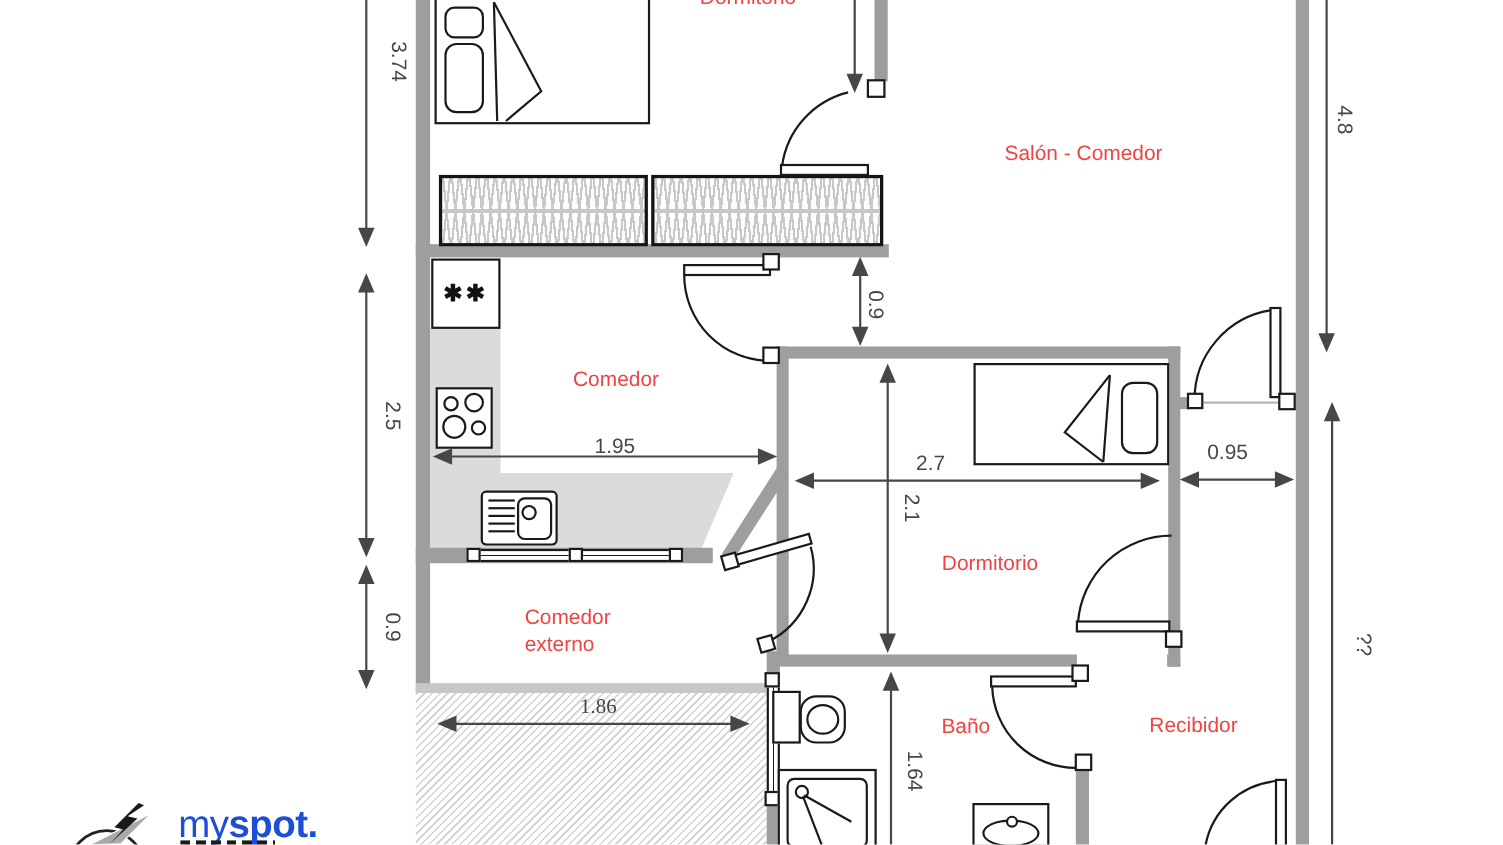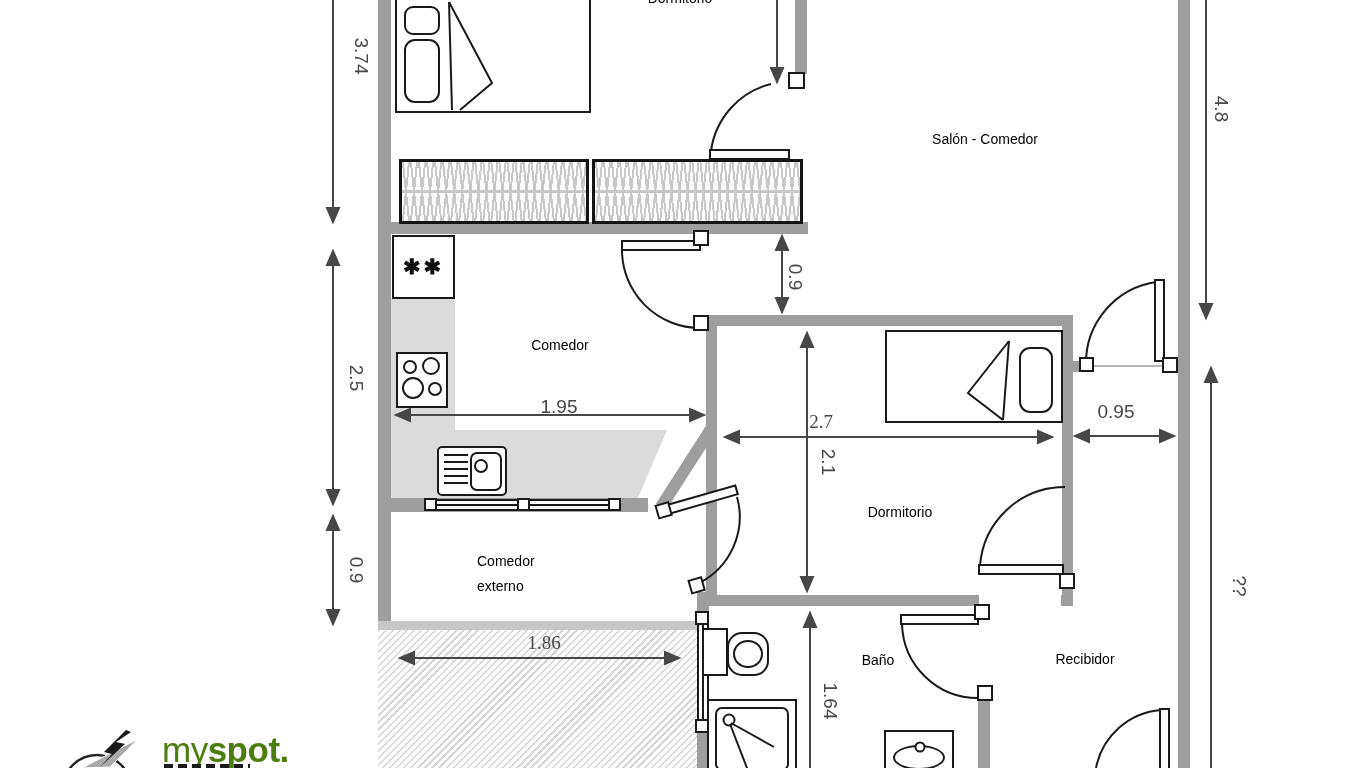--- a/index.html
+++ b/index.html
@@ -8,29 +8,29 @@
   .abs{position:absolute;box-sizing:border-box;}
   .wall{background:#9e9e9e;}
   .wall-light{background:#c7c7c7;}
   .counter{background:#dbdbdb;}
   .win{background:#fff;border:2px solid #1a1a1a;}
   .post{background:#fff;border:2px solid #1a1a1a;}
   .furn{background:#fff;border:2.5px solid #1a1a1a;}
   .furn2{background:#fff;border:2px solid #1a1a1a;}
   .dim-label{color:#474747;font-size:19px;text-align:center;line-height:22px;height:22px;}
   .rot{transform:rotate(90deg);}
-  .room-label{color:#000000;font-size:14px;line-height:25px;text-align:center;white-space:nowrap;}
+  .room-label{color:#ef4444;font-size:19px;line-height:25px;text-align:center;white-space:nowrap;}
   .wardrobe{background-color:#fdfdfd;border:3px solid #141414;
     background-image:
       linear-gradient(to bottom, transparent 47%, #c8c8c8 47%, #c8c8c8 53%, transparent 53%),
       repeating-linear-gradient(84deg, transparent 0 6px, #c8c8c8 6px 8px),
       repeating-linear-gradient(96deg, transparent 0 6px, #c8c8c8 6px 8px);}
   .hatch{background-image:repeating-linear-gradient(135deg,#d6d6d6 0 1.6px,#ffffff 1.6px 5px);}
   svg{position:absolute;left:0;top:0;}
-  .brand{color:#4d7c0f;font-size:35px;letter-spacing:-0.5px;line-height:34px;white-space:nowrap;}
+  .brand{color:#1d4ed8;font-size:35px;letter-spacing:-0.5px;line-height:34px;white-space:nowrap;}
   .brand b{font-weight:800;}
 </style>
 </head>
 <body>
 
 <div id="canvas">
 
   <div class="abs counter" style="left:391px;top:298px;width:276px;height:207px;
               clip-path:polygon(0px 0px,64px 0px,64px 132px,276px 132px,244px 207px,0px 207px);"></div>
 
@@ -241,21 +241,21 @@
 
   <div class="abs dim-label rot" style="left:331px;top:45px;width:60px;">3.74</div>
   <div class="abs dim-label rot" style="left:326px;top:367px;width:60px;">2.5</div>
   <div class="abs dim-label rot" style="left:326px;top:559px;width:60px;">0.9</div>
   <div class="abs dim-label rot" style="left:1191px;top:98px;width:60px;">4.8</div>
   <div class="abs dim-label rot" style="left:1209px;top:575px;width:60px;">??</div>
   <div class="abs dim-label rot" style="left:765px;top:266px;width:60px;">0.9</div>
   <div class="abs dim-label rot" style="left:798px;top:451px;width:60px;">2.1</div>
   <div class="abs dim-label rot" style="left:800px;top:690px;width:60px;">1.64</div>
   <div class="abs dim-label" style="left:519px;top:396px;width:80px;">1.95</div>
-  <div class="abs dim-label" style="left:781px;top:411px;width:80px;font-family:Liberation Serif, serif;">2.7</div>
+  <div class="abs dim-label" style="left:806px;top:411px;width:80px;">2.7</div>
   <div class="abs dim-label" style="left:1076px;top:401px;width:80px;">0.95</div>
   <div class="abs dim-label" style="left:504px;top:632px;width:80px;font-family:Liberation Serif, serif;">1.86</div>
 
   <div class="abs room-label" style="left:600px;top:-14px;width:160px;">Dormitorio</div>
   <div class="abs room-label" style="left:895px;top:127px;width:180px;">Salón - Comedor</div>
   <div class="abs room-label" style="left:510px;top:333px;width:100px;">Comedor</div>
   <div class="abs room-label" style="left:820px;top:500px;width:160px;">Dormitorio</div>
   <div class="abs room-label" style="left:477px;top:549px;text-align:left;">
     <div>Comedor</div>
     <div>externo</div>

